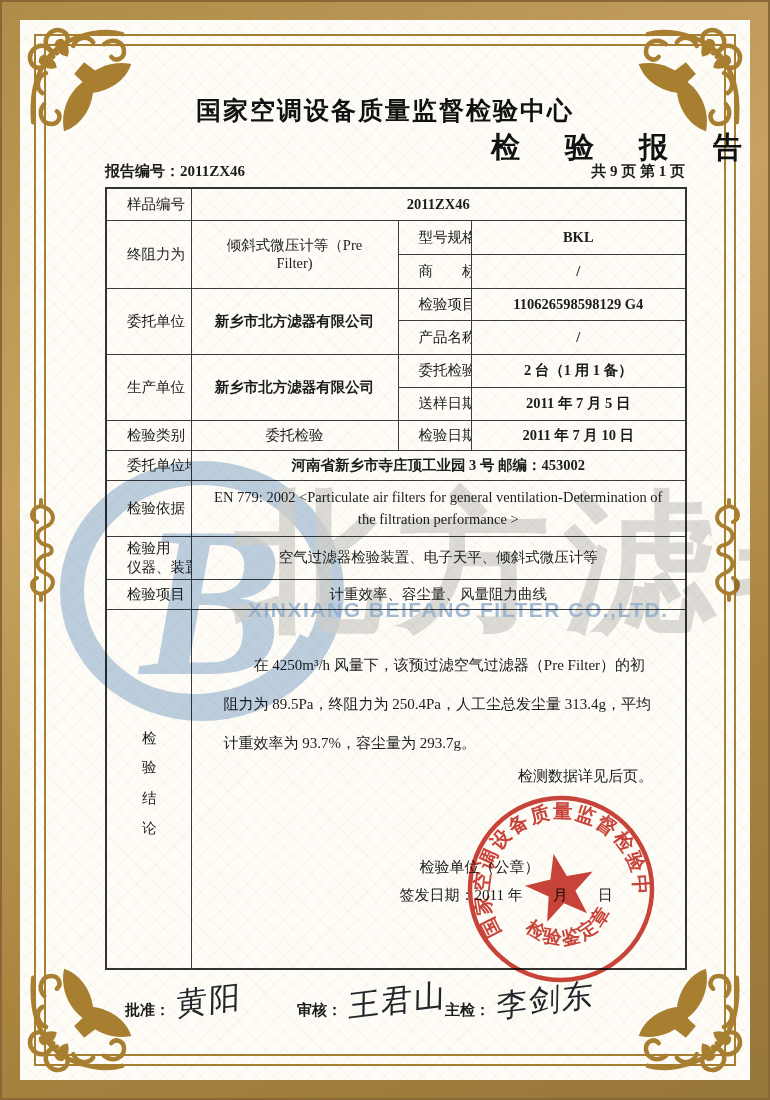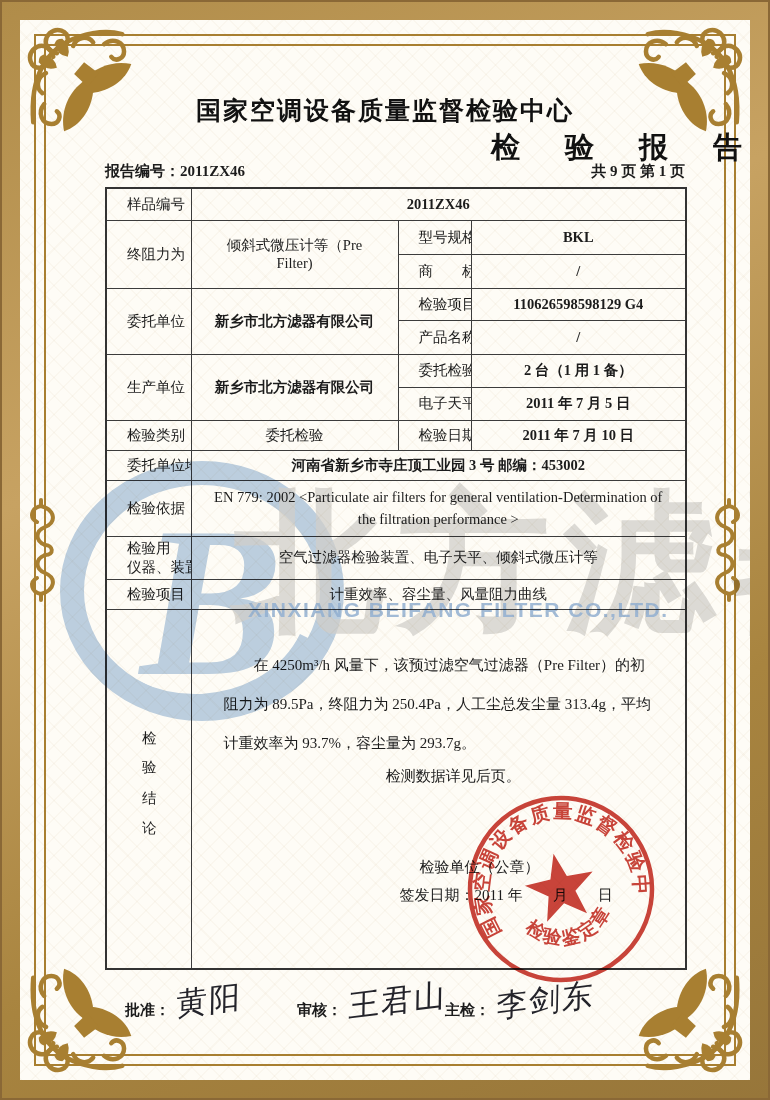--- a/index.html
+++ b/index.html
@@ -40,21 +40,21 @@
   table.info td{border:1.4px solid #3c3c3c;font-size:14.5px;text-align:center;vertical-align:middle;padding:2px 20px;overflow:hidden;}
   table.info{border:2px solid #333;}
   td.lab{white-space:nowrap;}
   td.bold{font-weight:700;}
   td.left-val{text-align:left;padding-left:14px;}
   td.en{font-size:14px;line-height:1.55;padding:2px 10px;}
   td.vlabel{font-size:15px;}
   .vtext{writing-mode:vertical-lr;letter-spacing:30px;display:inline-block;margin-top:-15px;}
   .concl-cell{position:relative;vertical-align:top !important;}
   .concl-p{margin:34px 12px 0 12px;text-indent:2em;text-align:left;font-size:15px;line-height:39px;}
-  .concl-note{margin:4px 12px 0 12px;text-indent:2em;text-align:center;font-size:15px;}
+  .concl-note{margin:4px 12px 0 12px;text-indent:2em;text-align:right;font-size:15px;}
   .unit-line{position:absolute;left:228px;top:248px;font-size:15px;}
   .date-line{position:absolute;left:208px;top:276px;font-size:15px;}
 
   .wm{position:absolute;inset:0;z-index:3;pointer-events:none;mix-blend-mode:multiply;}
   .wm-logo{position:absolute;left:32px;top:436px;}
   .wm-hanzi{position:absolute;left:212px;top:442px;white-space:nowrap;
     font-family:"Liberation Sans","DejaVu Sans",sans-serif;font-weight:700;font-size:152px;letter-spacing:14px;
     color:#d2d2d2;opacity:.75;}
   .wm-en{position:absolute;left:228px;top:578px;white-space:nowrap;
     font-family:"Liberation Sans","DejaVu Sans",sans-serif;font-weight:700;font-size:21px;letter-spacing:1.5px;
@@ -173,21 +173,21 @@
           <td class="lab">产品名称</td>
           <td class="bold">/</td>
         </tr>
         <tr style="height:33px">
           <td class="lab" rowspan="2">生产单位</td>
           <td rowspan="2" class="bold">新乡市北方滤器有限公司</td>
           <td class="lab">委托检验</td>
           <td class="bold">2 台（1 用 1 备）</td>
         </tr>
         <tr style="height:33px">
-          <td class="lab">电子天平</td>
+          <td class="lab">送样日期</td>
           <td class="bold">2011 年 7 月 5 日</td>
         </tr>
         <tr style="height:30px">
           <td class="lab">检验类别</td>
           <td>委托检验</td>
           <td class="lab">检验日期</td>
           <td class="bold">2011 年 7 月 10 日</td>
         </tr>
         <tr style="height:30px">
           <td class="lab">委托单位地址</td>

